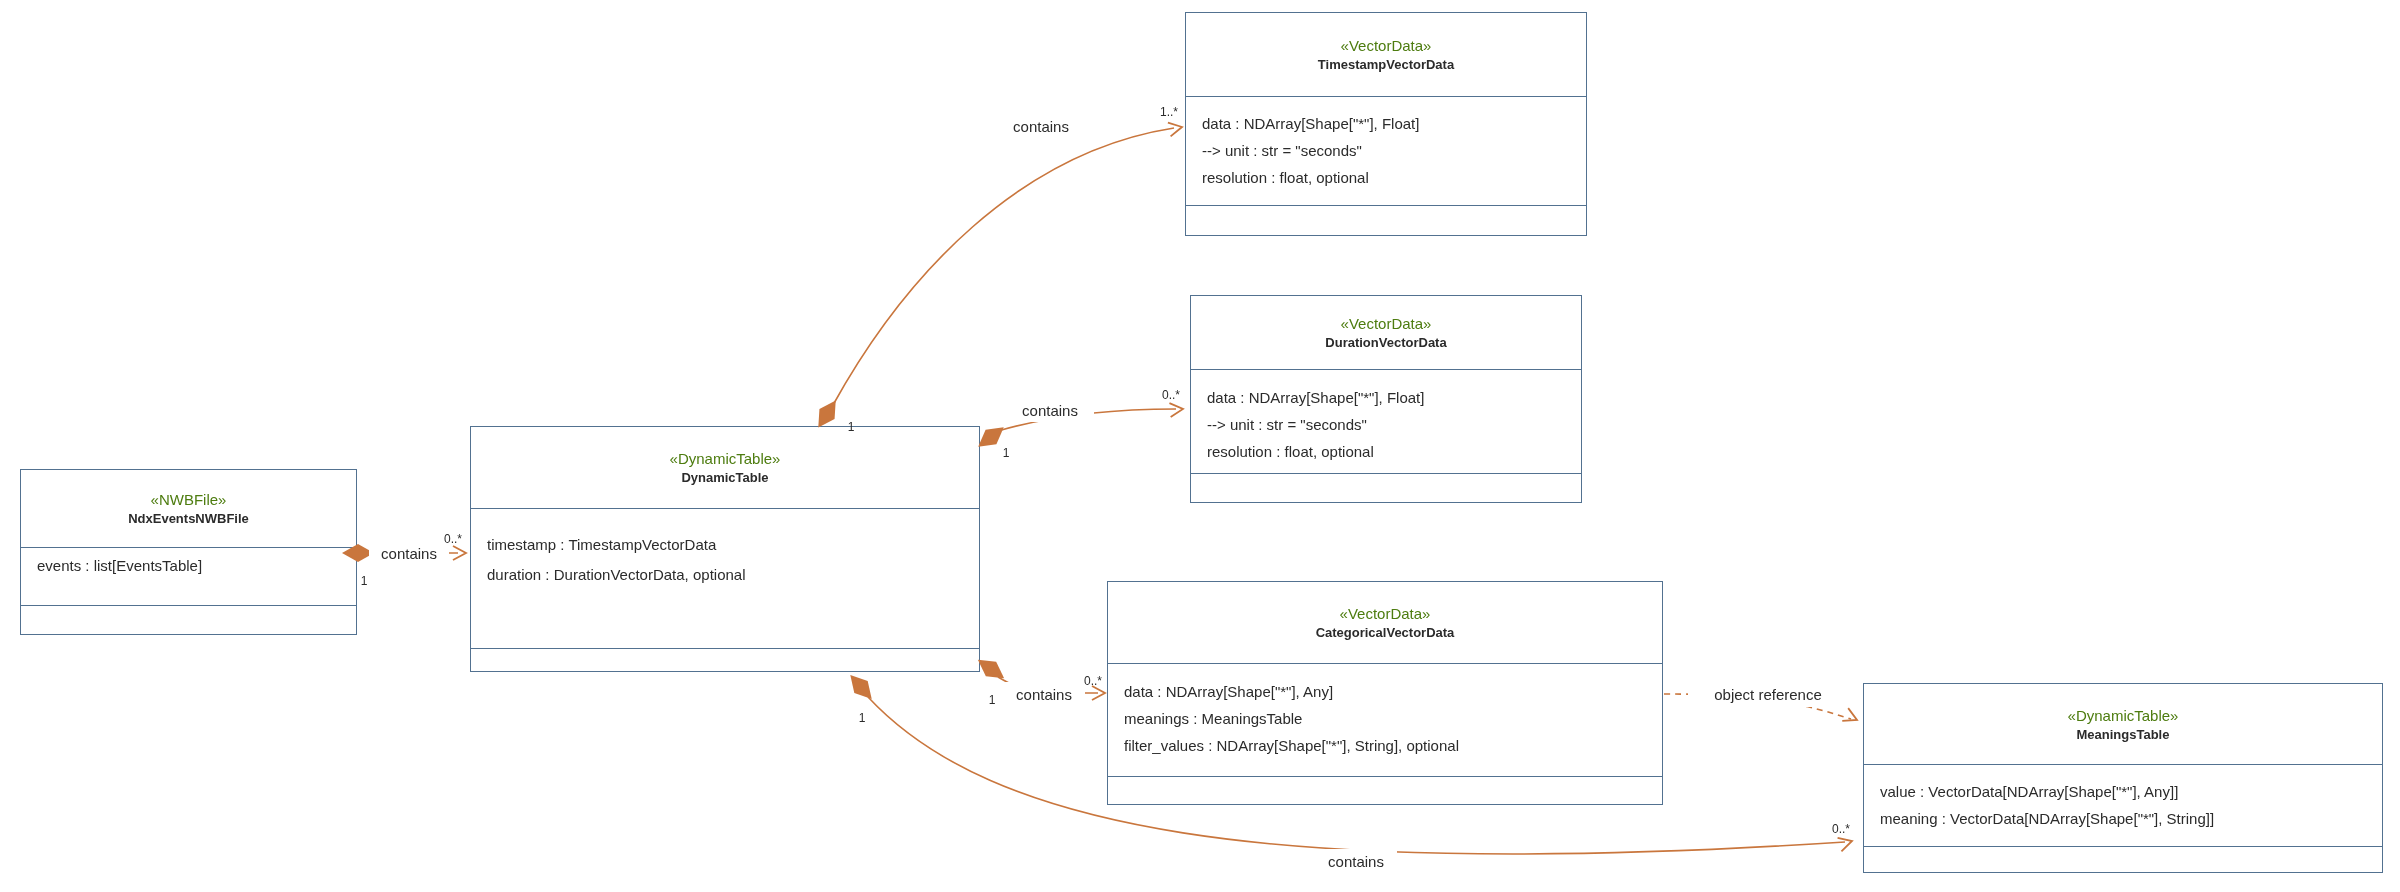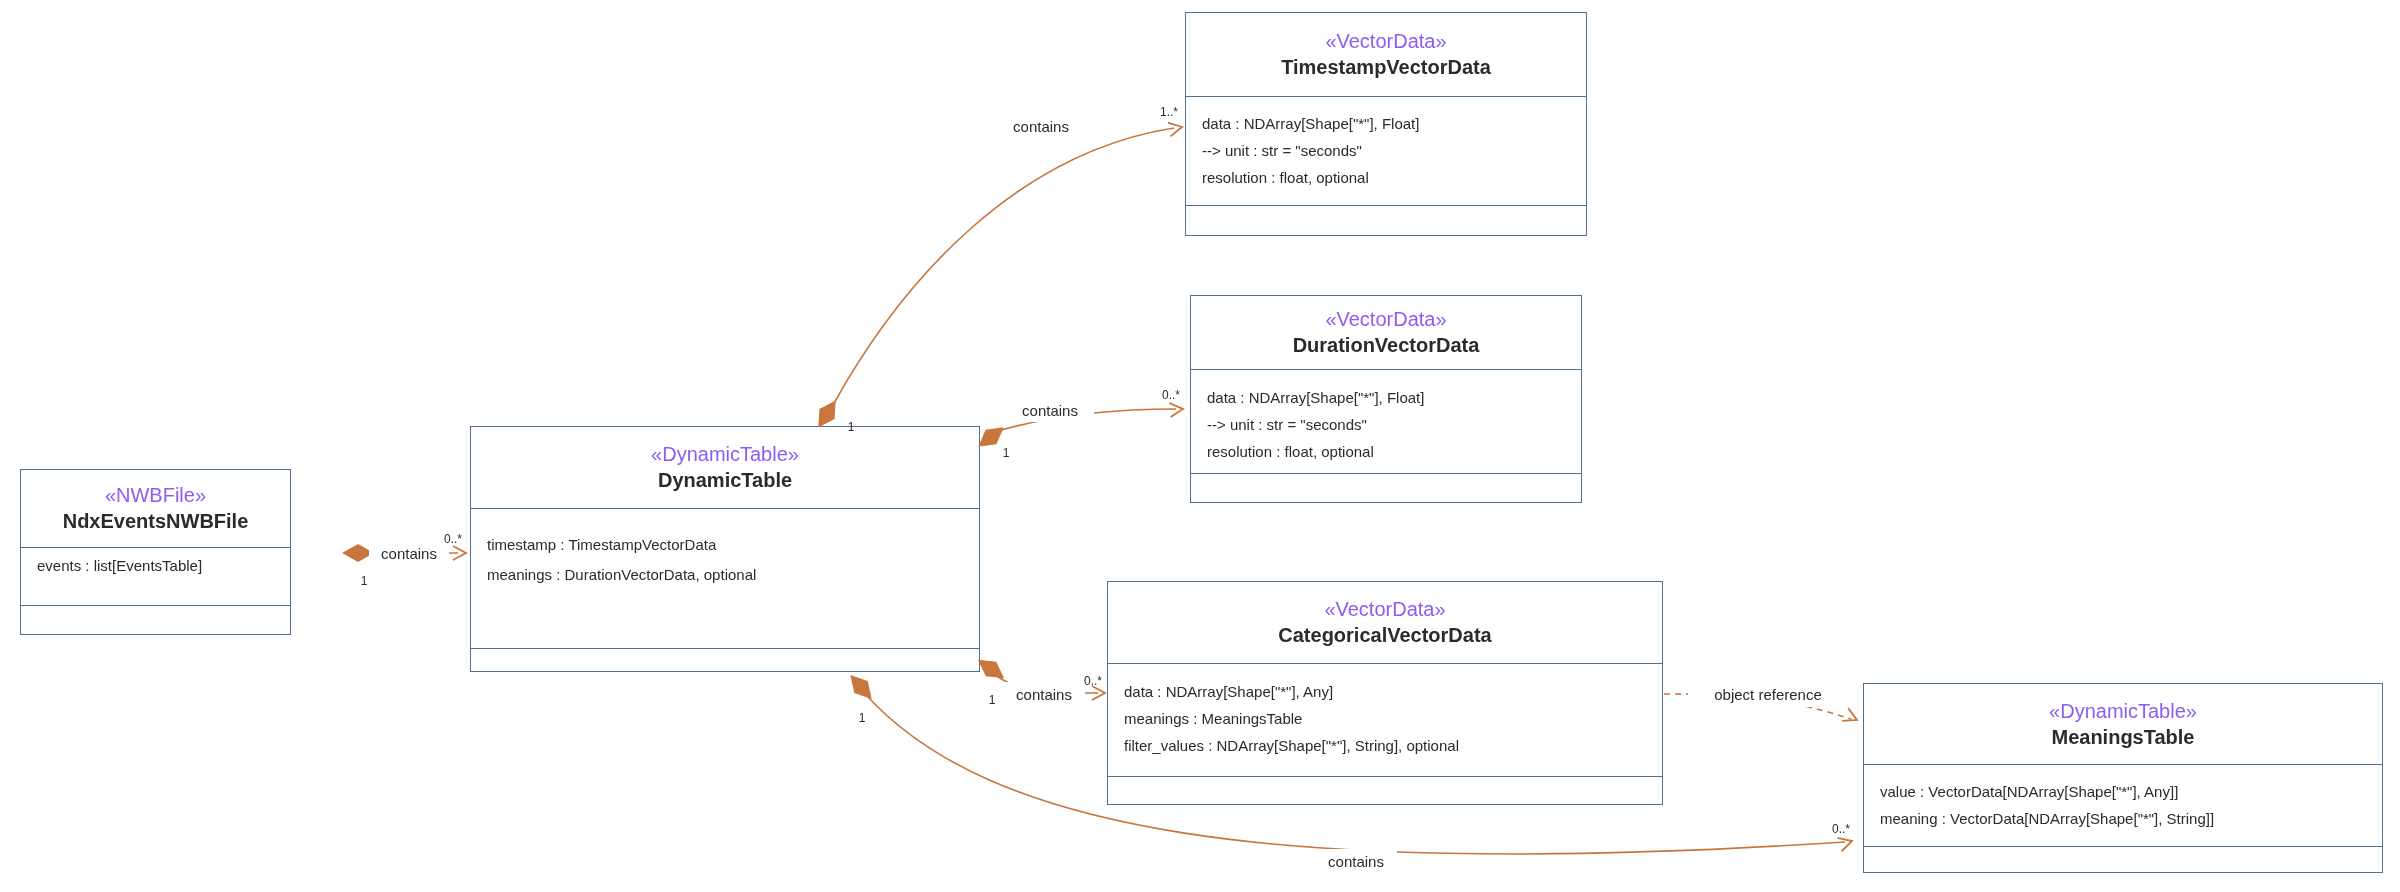--- a/index.html
+++ b/index.html
@@ -17,38 +17,38 @@
     box-sizing:border-box;
     display:flex;
     flex-direction:column;
   }
   .uml-title{
     display:flex;flex-direction:column;
     align-items:center;justify-content:center;
     gap:3px;
     flex:0 0 auto;
   }
-  .stereotype{font-size:20px;color:#8b5cf6;}
-  .classname{font-size:20px;font-weight:bold;color:#2b2b2b;}
+  .stereotype{font-size:15px;color:#4d7c0f;}
+  .classname{font-size:13px;font-weight:bold;color:#2b2b2b;}
   .uml-attrs{
     border-top:1.5px solid #527190;
     flex:1 1 auto;
     padding-left:16px;
     font-size:15px;
     color:#2b2b2b;
     box-sizing:border-box;
   }
   .uml-attrs .attr{white-space:pre;}
   .uml-empty{
     border-top:1.5px solid #527190;
     flex:0 0 auto;
   }
 
   
-  #box-0{left:20px;top:469px;width:271px;height:166px;}
+  #box-0{left:20px;top:469px;width:337px;height:166px;}
   #box-0 .uml-title{height:77px;}
   #box-0 .uml-attrs{line-height:27px;padding-top:4px;}
   #box-0 .uml-empty{height:28px;}
 
   #box-1{left:470px;top:426px;width:510px;height:246px;}
   #box-1 .uml-title{height:81px;}
   #box-1 .uml-attrs{line-height:30px;padding-top:21px;}
   #box-1 .uml-empty{height:22px;}
 
   #box-2{left:1185px;top:12px;width:402px;height:224px;}
@@ -98,21 +98,21 @@
   <div class="uml-empty"></div>
 </div>
 
 <div class="uml-class" id="box-1">
   <div class="uml-title">
     <div class="stereotype">«DynamicTable»</div>
     <div class="classname">DynamicTable</div>
   </div>
   <div class="uml-attrs">
     <div class="attr">timestamp : TimestampVectorData</div>
-    <div class="attr">meanings : DurationVectorData, optional</div>
+    <div class="attr">duration : DurationVectorData, optional</div>
   </div>
   <div class="uml-empty"></div>
 </div>
 
 <div class="uml-class" id="box-2">
   <div class="uml-title">
     <div class="stereotype">«VectorData»</div>
     <div class="classname">TimestampVectorData</div>
   </div>
   <div class="uml-attrs">

